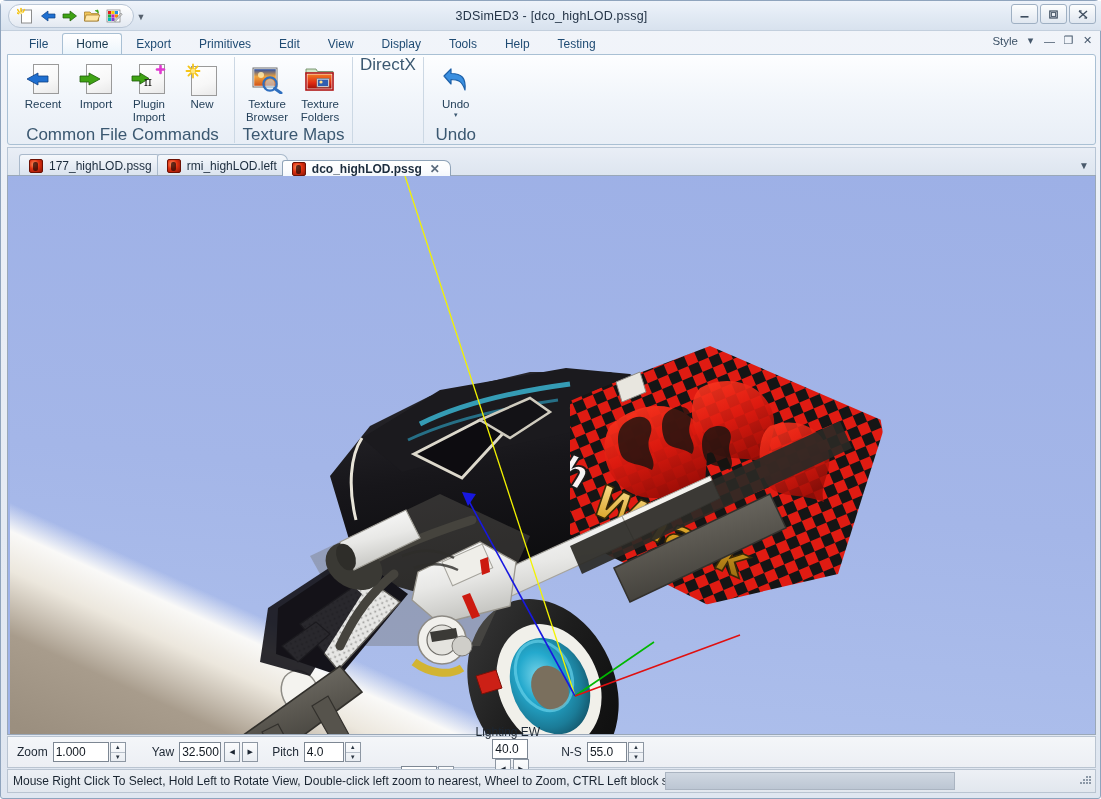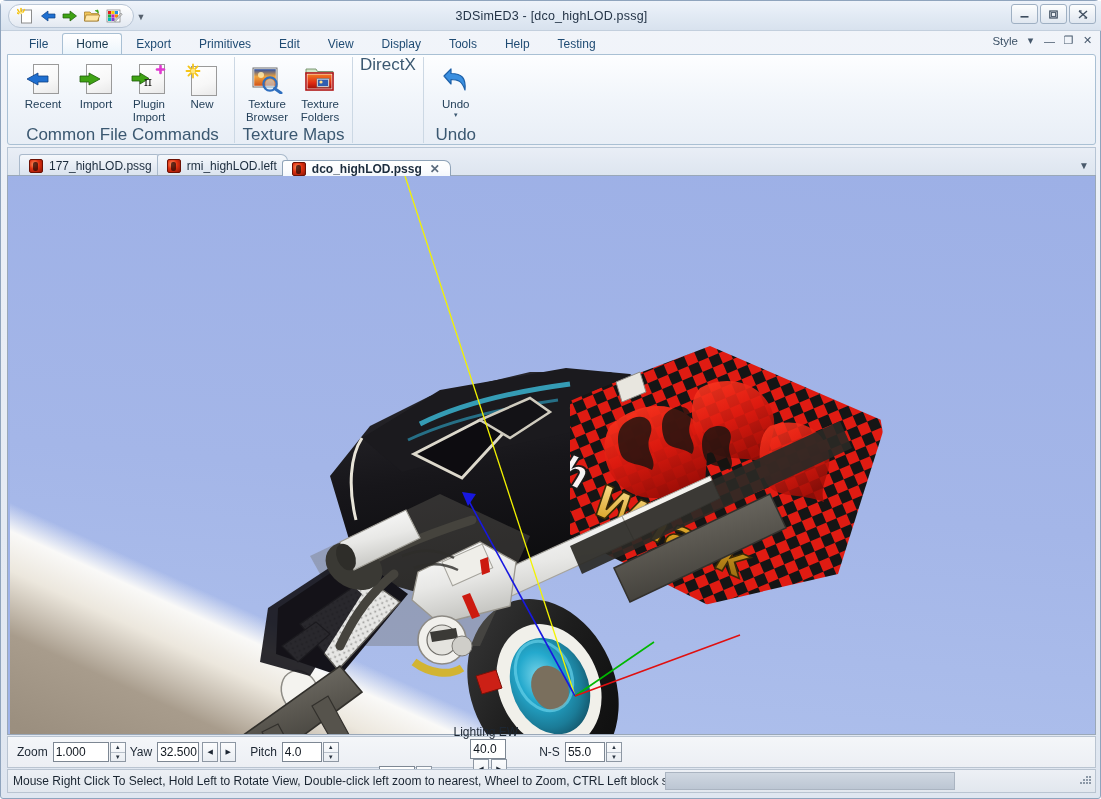--- a/index.html
+++ b/index.html
@@ -929,21 +929,21 @@
 
     <div class="ctl">
       <span class="ctl-label">Zoom</span>
       <div class="ctl-input" style="width:56px;">1.000</div>
       <div class="spin">
         <div>▲</div>
         <div>▼</div>
       </div>
     </div>
 
-    <div class="ctl" style="margin-left:4px;text-align:center;">
+    <div class="ctl" style="margin-left:26px;text-align:center;">
       <span class="ctl-label">Yaw</span>
       <div class="ctl-input" style="width:42px;">32.500</div>
       <div class="arrowpair">
         <div class="arrowbtn">◀</div>
         <div class="arrowbtn">▶</div>
       </div>
     </div>
 
     <div class="ctl" style="margin-left:14px;">
       <span class="ctl-label">Pitch</span>

